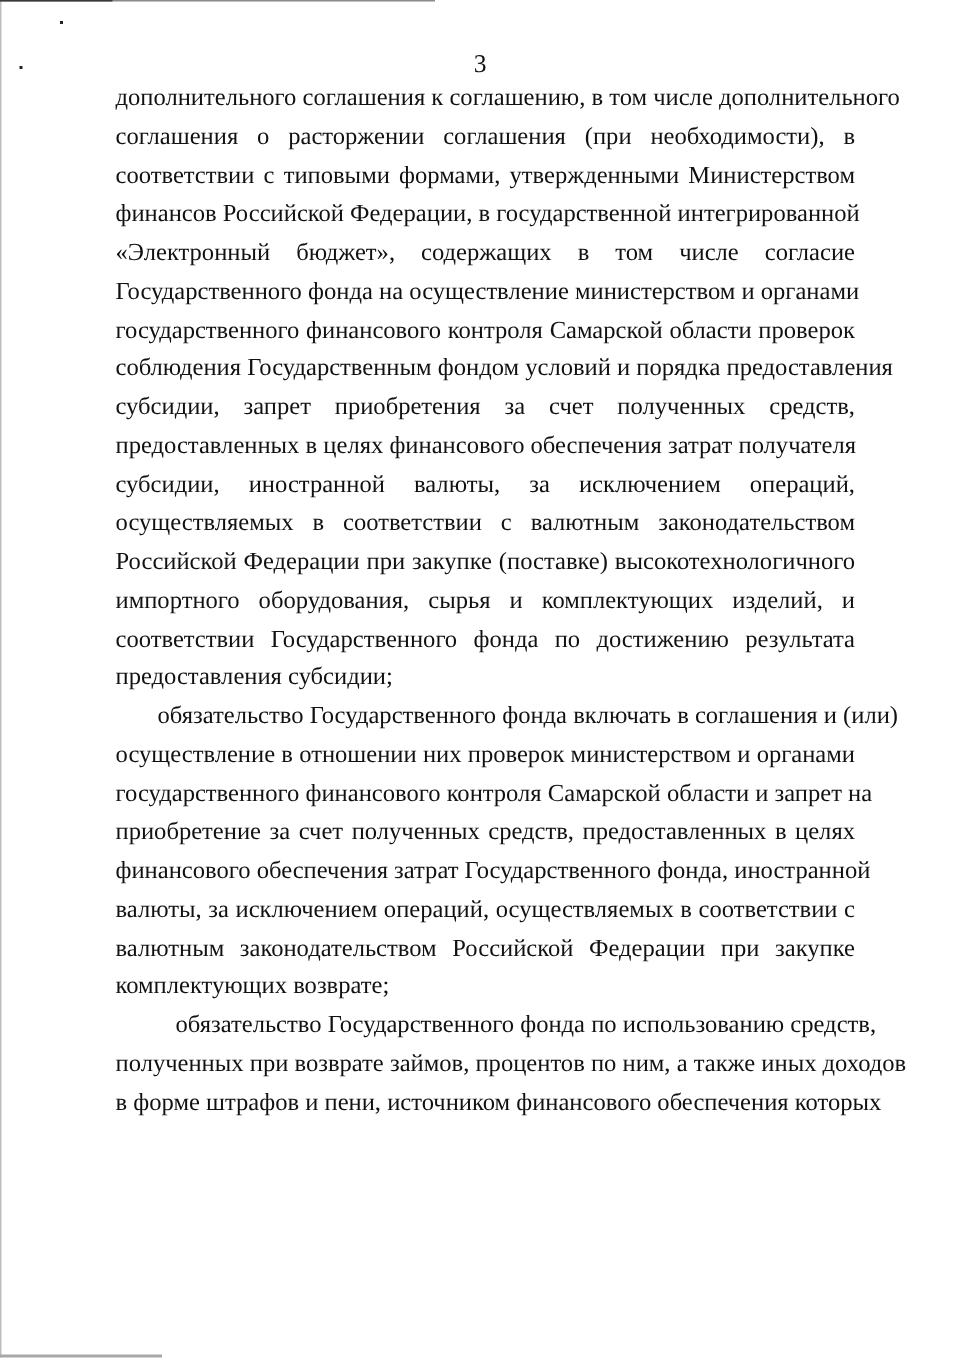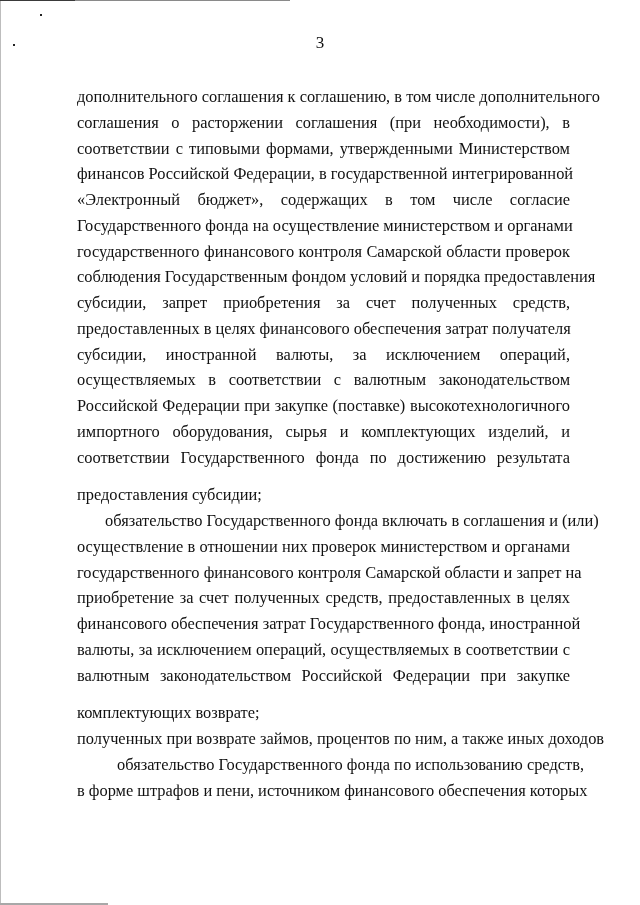--- a/index.html
+++ b/index.html
@@ -19,29 +19,29 @@
     }
     .scan-bottom {
       position: absolute; left: 0; top: 903px; width: 108px; height: 2px; background: #a8a8a8;
     }
     .speck { position: absolute; width: 2px; height: 2px; background: #222; }
     .page-number {
       position: absolute; left: 0; width: 640px; top: 33px; text-align: center;
       font-family: "Liberation Serif", serif; font-size: 17px; color: #111;
     }
     .text {
-      position: absolute; left: 77px; top: 84px; width: 493px;
+      position: absolute; left: 77px; top: 52px; width: 493px;
       font-family: "Liberation Serif", serif; font-size: 16.4px; line-height: 25.75px;
       color: #111; text-align: justify;
     }
     .line {
       display: block; white-space: nowrap; text-align: justify; text-align-last: justify;
       height: 25.75px;
     }
-    .line.last { text-align-last: left; margin-top: 12px; }
+    .line.last { text-align-last: left; }
     .indent { padding-left: 28px; }
     .indent2 { padding-left: 40px; }
   </style>
 </head>
 <body>
 
 <div class="page">
   <div class="scan-left"></div>
   <div class="scan-top"></div>
   <div class="scan-top2"></div>
@@ -69,17 +69,17 @@
       <span class="line">соответствии Государственного фонда по достижению результата</span>
       <span class="line last">предоставления субсидии;</span>
       <span class="line indent">обязательство Государственного фонда включать в соглашения и (или)</span>
       <span class="line">осуществление в отношении них проверок министерством и органами</span>
       <span class="line">государственного финансового контроля Самарской области и запрет на</span>
       <span class="line">приобретение за счет полученных средств, предоставленных в целях</span>
       <span class="line">финансового обеспечения затрат Государственного фонда, иностранной</span>
       <span class="line">валюты, за исключением операций, осуществляемых в соответствии с</span>
       <span class="line">валютным законодательством Российской Федерации при закупке</span>
       <span class="line last">комплектующих возврате;</span>
+      <span class="line indent2">обязательство Государственного фонда по использованию средств,</span>
       <span class="line">полученных при возврате займов, процентов по ним, а также иных доходов</span>
-      <span class="line indent2">обязательство Государственного фонда по использованию средств,</span>
       <span class="line">в форме штрафов и пени, источником финансового обеспечения которых</span>
     </div>
 </div>
 
 </body></html>

